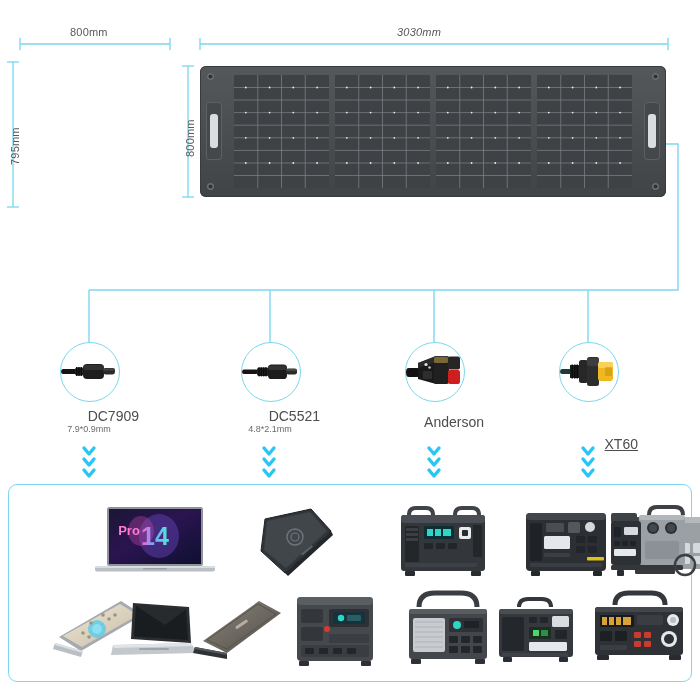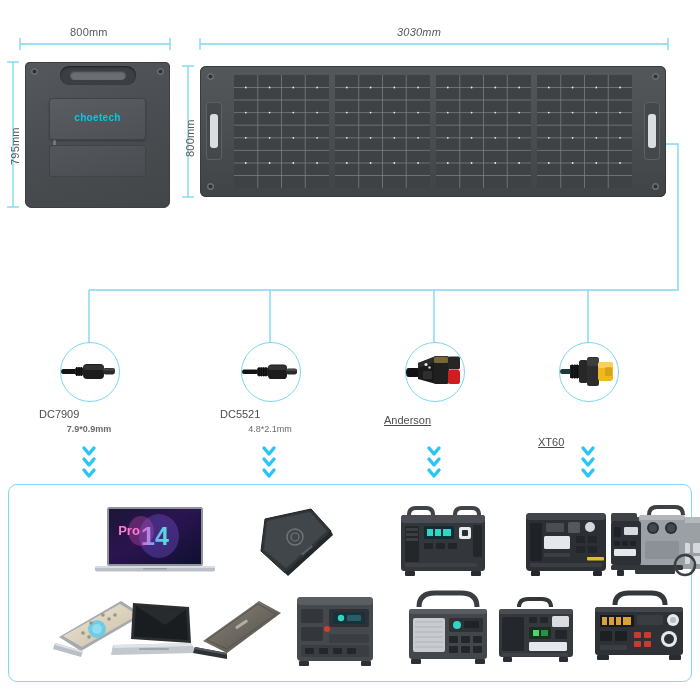--- a/index.html
+++ b/index.html
@@ -104,22 +104,22 @@
   
   .conn-circle{
     position:absolute;
     border-radius:50%;
     border:1.3px solid #7ad7ef;
     background:#ffffff;
     overflow:hidden;
   }
   .conn-label{
     position:absolute;
-    text-align:left;
-    font-size:11px;
+    text-align:right;
+    font-size:14px;
     color:#4d4d4d;
     white-space:nowrap;
   }
   .conn-sub{
     position:absolute;
     text-align:center;
     font-size:9px;
     color:#6a6a6a;
     white-space:nowrap;
   }
@@ -198,36 +198,20 @@
   </svg>
 
   <div class="abs dim-text" style="left:70px;top:26px;">800mm</div>
 
   <div class="abs dim-text vert" style="left:9px;top:165px;">795mm</div>
 
   <div class="abs dim-text" style="left:397px;top:26px;font-style:italic;">3030mm</div>
 
   <div class="abs dim-text vert" style="left:184px;top:157px;">800mm</div>
 
-  <div class="bag" style="left:25px;top:62px;width:145px;height:146px;">
-    <div class="grommet" style="left:6px;top:6px;"></div>
-    <div class="grommet" style="right:6px;top:6px;"></div>
-
-    <div class="bag-handle" style="left:35px;top:4px;width:76px;height:19px;">
-      <div class="bag-handle-hole" style="left:10px;top:5px;width:56px;height:9px;"></div>
-    </div>
-
-    <div class="bag-pocket" style="left:24px;top:36px;width:97px;height:42px;">
-      <div class="bag-logo" style="left:0;right:0;top:14px;text-align:center;">choetech</div>
-    </div>
-
-    <div class="zipper" style="left:28px;top:78px;width:3px;height:12px;"></div>
-
-    <div class="bag-pocket2" style="left:24px;top:83px;width:97px;height:32px;"></div>
-  </div>
 
   <div class="panel-frame" style="left:200px;top:66px;width:466px;height:131px;">
 
     <div class="grommet" style="left:7px;top:7px;"></div>
     <div class="grommet" style="left:7px;bottom:7px;"></div>
     <div class="side-handle" style="left:6px;top:36px;width:16px;height:58px;">
       <div class="side-handle-hole" style="left:4px;top:12px;width:8px;height:34px;"></div>
     </div>
 
     <div class="grommet" style="right:7px;top:7px;"></div>
@@ -394,21 +378,21 @@
           <rect x="17.3" y="24" width="1.4" height="9"></rect>
         <rect x="19.6" y="24" width="1.4" height="9"></rect>
       </g>
       <rect x="22" y="21" width="21" height="15" rx="4" fill="#1d1d1d"></rect>
       <rect x="22" y="22" width="21" height="5" rx="3" fill="#383838" opacity=".75"></rect>
       <rect x="42" y="25" width="12" height="6.5" rx="2.4" fill="#2b2b2b"></rect>
       <rect x="42" y="25.6" width="12" height="2" rx="1" fill="#4d4d4d" opacity=".8"></rect>
     </svg>
   </div>
   <div class="conn-label" style="left:39px;top:408px;width:100px;">DC7909</div>
-  <div class="conn-sub" style="left:39px;top:424px;width:100px;font-weight:bold;">7.9*0.9mm</div>
+  <div class="conn-sub" style="left:39px;top:424px;width:100px;">7.9*0.9mm</div>
 
   <div class="conn-circle" style="left:241px;top:342px;width:58px;height:58px;">
     <svg viewBox="0 0 58 58" width="58" height="58">
       <rect x="0" y="26.5" width="16" height="4.6" rx="2" fill="#141414"></rect>
       <rect x="15" y="24.5" width="12" height="8.5" rx="2" fill="#222"></rect>
       <g fill="#0b0b0b">
         <rect x="16.4" y="24.4" width="1.3" height="9"></rect>
           <rect x="18.7" y="24.4" width="1.3" height="9"></rect>
         <rect x="21" y="24.4" width="1.3" height="9"></rect>
           <rect x="23.3" y="24.4" width="1.3" height="9"></rect>
@@ -430,21 +414,21 @@
       <rect x="28" y="13" width="15" height="28" rx="2.5" fill="#202020"></rect>
       <rect x="28" y="13" width="15" height="7" rx="2" fill="#3d3d3d" opacity=".8"></rect>
       <rect x="28" y="14" width="14" height="6" rx="1.5" fill="#c9a432" opacity=".45"></rect>
       <rect x="42" y="13.5" width="12" height="13" rx="2" fill="#262626"></rect>
       <rect x="42" y="27" width="12" height="14" rx="2" fill="#cf1e1e"></rect>
       <circle cx="20" cy="21.5" r="1.6" fill="#e6e6e6"></circle>
       <circle cx="23.5" cy="24.5" r="1.2" fill="#cfcfcf"></circle>
       <rect x="17" y="28" width="9" height="8" rx="1" fill="#2e2e2e"></rect>
     </svg>
   </div>
-  <div class="conn-label" style="left:384px;top:414px;width:100px;text-decoration:underline;">Anderson</div>
+  <div class="conn-label" style="left:384px;top:414px;width:100px;">Anderson</div>
   <div class="conn-sub" style="left:384px;top:430px;width:100px;"></div>
 
   <div class="conn-circle" style="left:559px;top:342px;width:58px;height:58px;">
     <svg viewBox="0 0 58 58" width="58" height="58">
       <rect x="0" y="26" width="12" height="5" rx="2.2" fill="#1c3a3a"></rect>
       <path d="M10 22 L20 22 L20 35 L10 35 Z" fill="#1e1e1e"></path>
       <g fill="#0d0d0d">
         <rect x="11.5" y="21.5" width="1.5" height="14"></rect>
           <rect x="14" y="21.5" width="1.5" height="14"></rect>
         <rect x="16.5" y="21.5" width="1.5" height="14"></rect>

